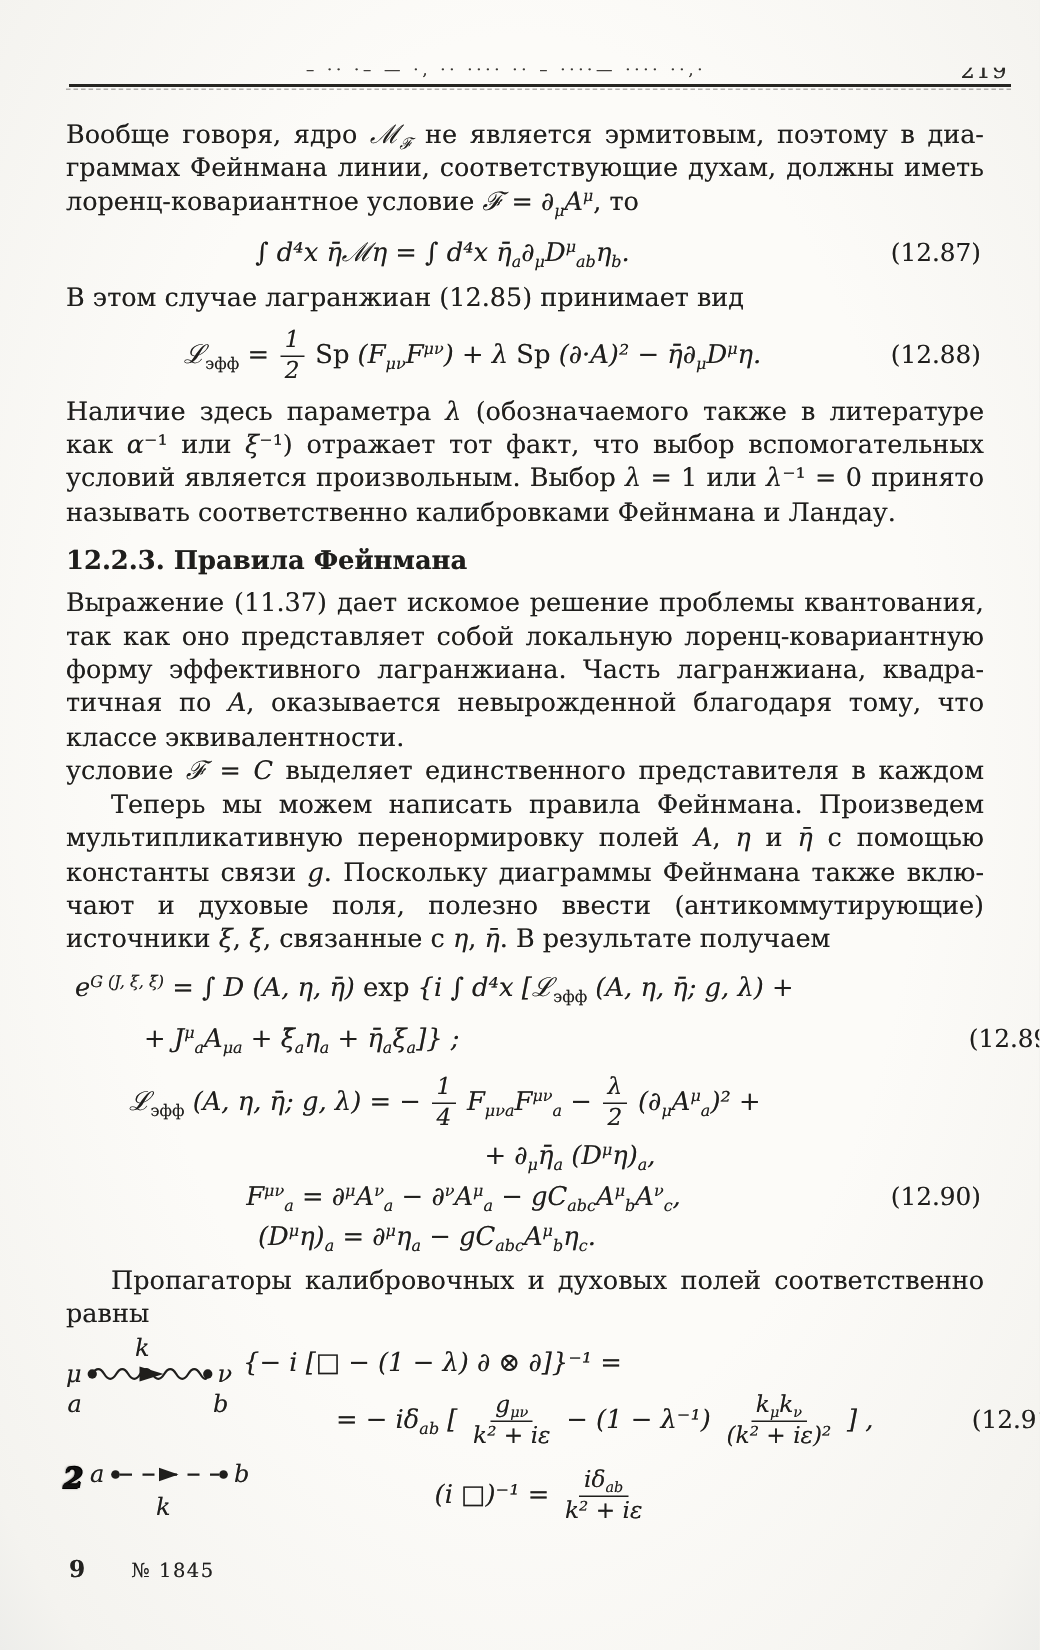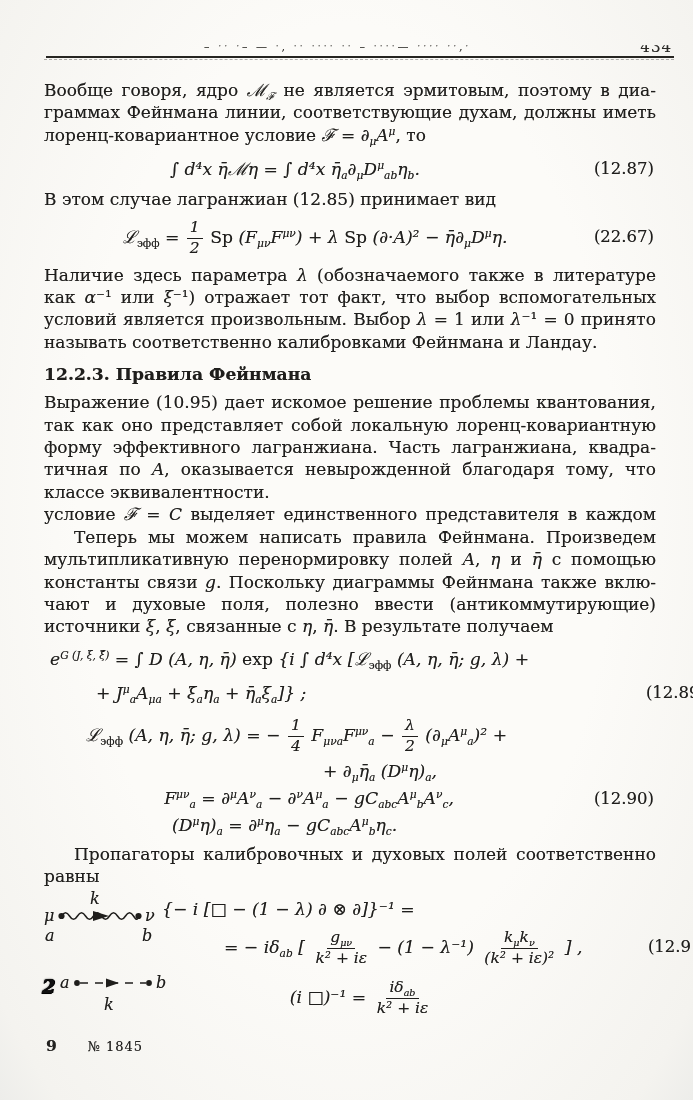--- a/index.html
+++ b/index.html
@@ -67,21 +67,21 @@
 <body>
 
 <div class="page">
   <div class="content">
 
     <div class="hdr">
       <div class="running-head">
         <span>– ·· ·– —  ·‚ ·· ···· ·· – ····—  ···· ··‚·</span>
       </div>
       <div class="pagenum">
-        <span>434</span>
+        <span>219</span>
       </div>
       <div class="hdr-rule"></div>
       <div class="hdr-wear"></div>
     </div>
 
     <div class="para" style="margin-top:15px">
       <div class="line j">Вообще говоря, ядро <i>ℳ<sub>ℱ</sub></i> не является эрмитовым, поэтому в диа-</div>
       <div class="line j">граммах Фейнмана линии, соответствующие духам, должны иметь</div>
       <div class="line">лоренц-ковариантное условие <i>ℱ = ∂<sub>μ</sub>A<sup>μ</sup></i>, то</div>
     </div>
@@ -93,34 +93,34 @@
 
     <div class="para">
       <div class="line">В этом случае лагранжиан (12.85) принимает вид</div>
     </div>
 
     <div class="eq eq-line l44 ctr" style="margin:3px 0 4px;padding-right:70px">
       <span class="math">ℒ<sub><span class="rm">эфф</span></sub> = <span class="frac">
             <span class="fn">1</span>
             <span class="fd">2</span>
           </span> <span class="rm">Sp</span> (F<sub>μν</sub>F<sup>μν</sup>) + λ <span class="rm">Sp</span> (∂·A)² − η̄∂<sub>μ</sub>D<sup>μ</sup>η.</span>
-      <span class="eq-num">(22.67)</span>
+      <span class="eq-num">(12.88)</span>
     </div>
 
     <div class="para">
       <div class="line j">Наличие здесь параметра <i>λ</i> (обозначаемого также в литературе</div>
       <div class="line j">как <i>α</i>⁻¹ или <i>ξ</i>⁻¹) отражает тот факт, что выбор вспомогательных</div>
       <div class="line j">условий является произвольным. Выбор <i>λ</i> = 1 или <i>λ</i>⁻¹ = 0 принято</div>
       <div class="line">называть соответственно калибровками Фейнмана и Ландау.</div>
     </div>
 
     <div class="heading">12.2.3. Правила Фейнмана</div>
 
     <div class="para">
-      <div class="line j">Выражение (10.95) дает искомое решение проблемы квантования,</div>
+      <div class="line j">Выражение (11.37) дает искомое решение проблемы квантования,</div>
       <div class="line j">так как оно представляет собой локальную лоренц-ковариантную</div>
       <div class="line j">форму эффективного лагранжиана. Часть лагранжиана, квадра-</div>
       <div class="line j">тичная по <i>A</i>, оказывается невырожденной благодаря тому, что</div>
       <div class="line">классе эквивалентности.</div>
       <div class="line j">условие <i>ℱ = C</i> выделяет единственного представителя в каждом</div>
     </div>
 
     <div class="para">
       <div class="line j ind">Теперь мы можем написать правила Фейнмана. Произведем</div>
       <div class="line j">мультипликативную перенормировку полей <i>A</i>, <i>η</i> и <i>η̄</i> с помощью</div>

